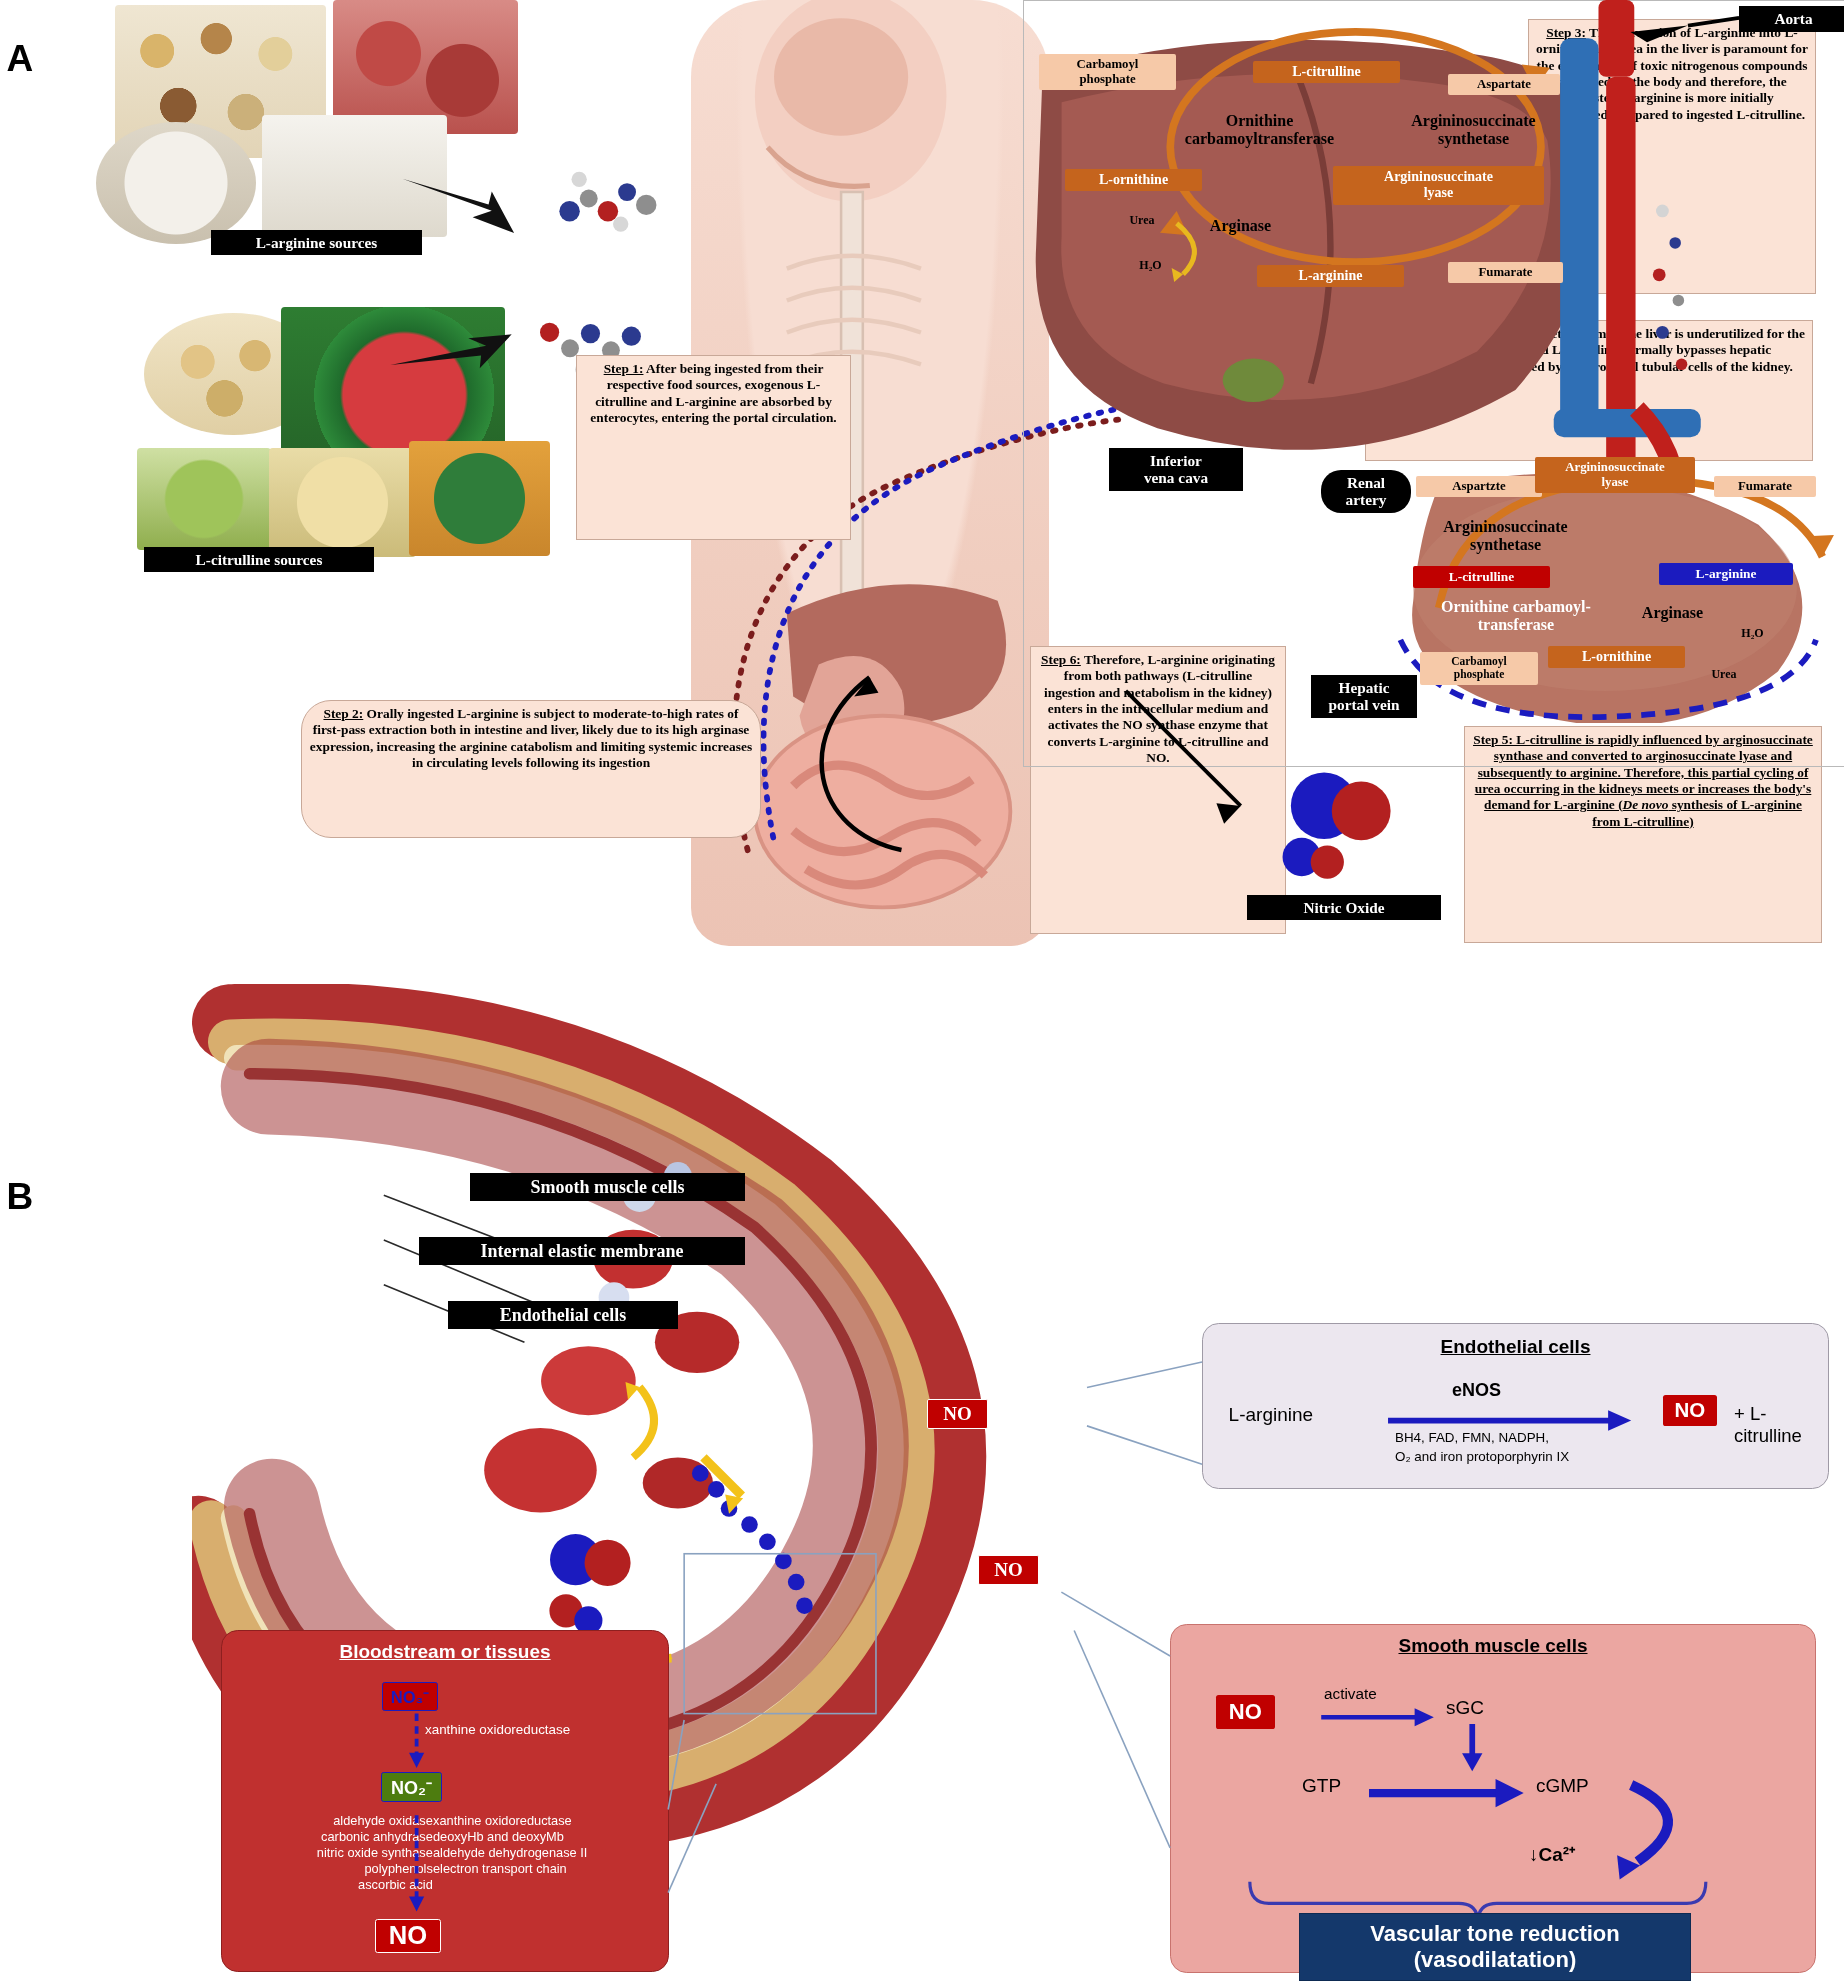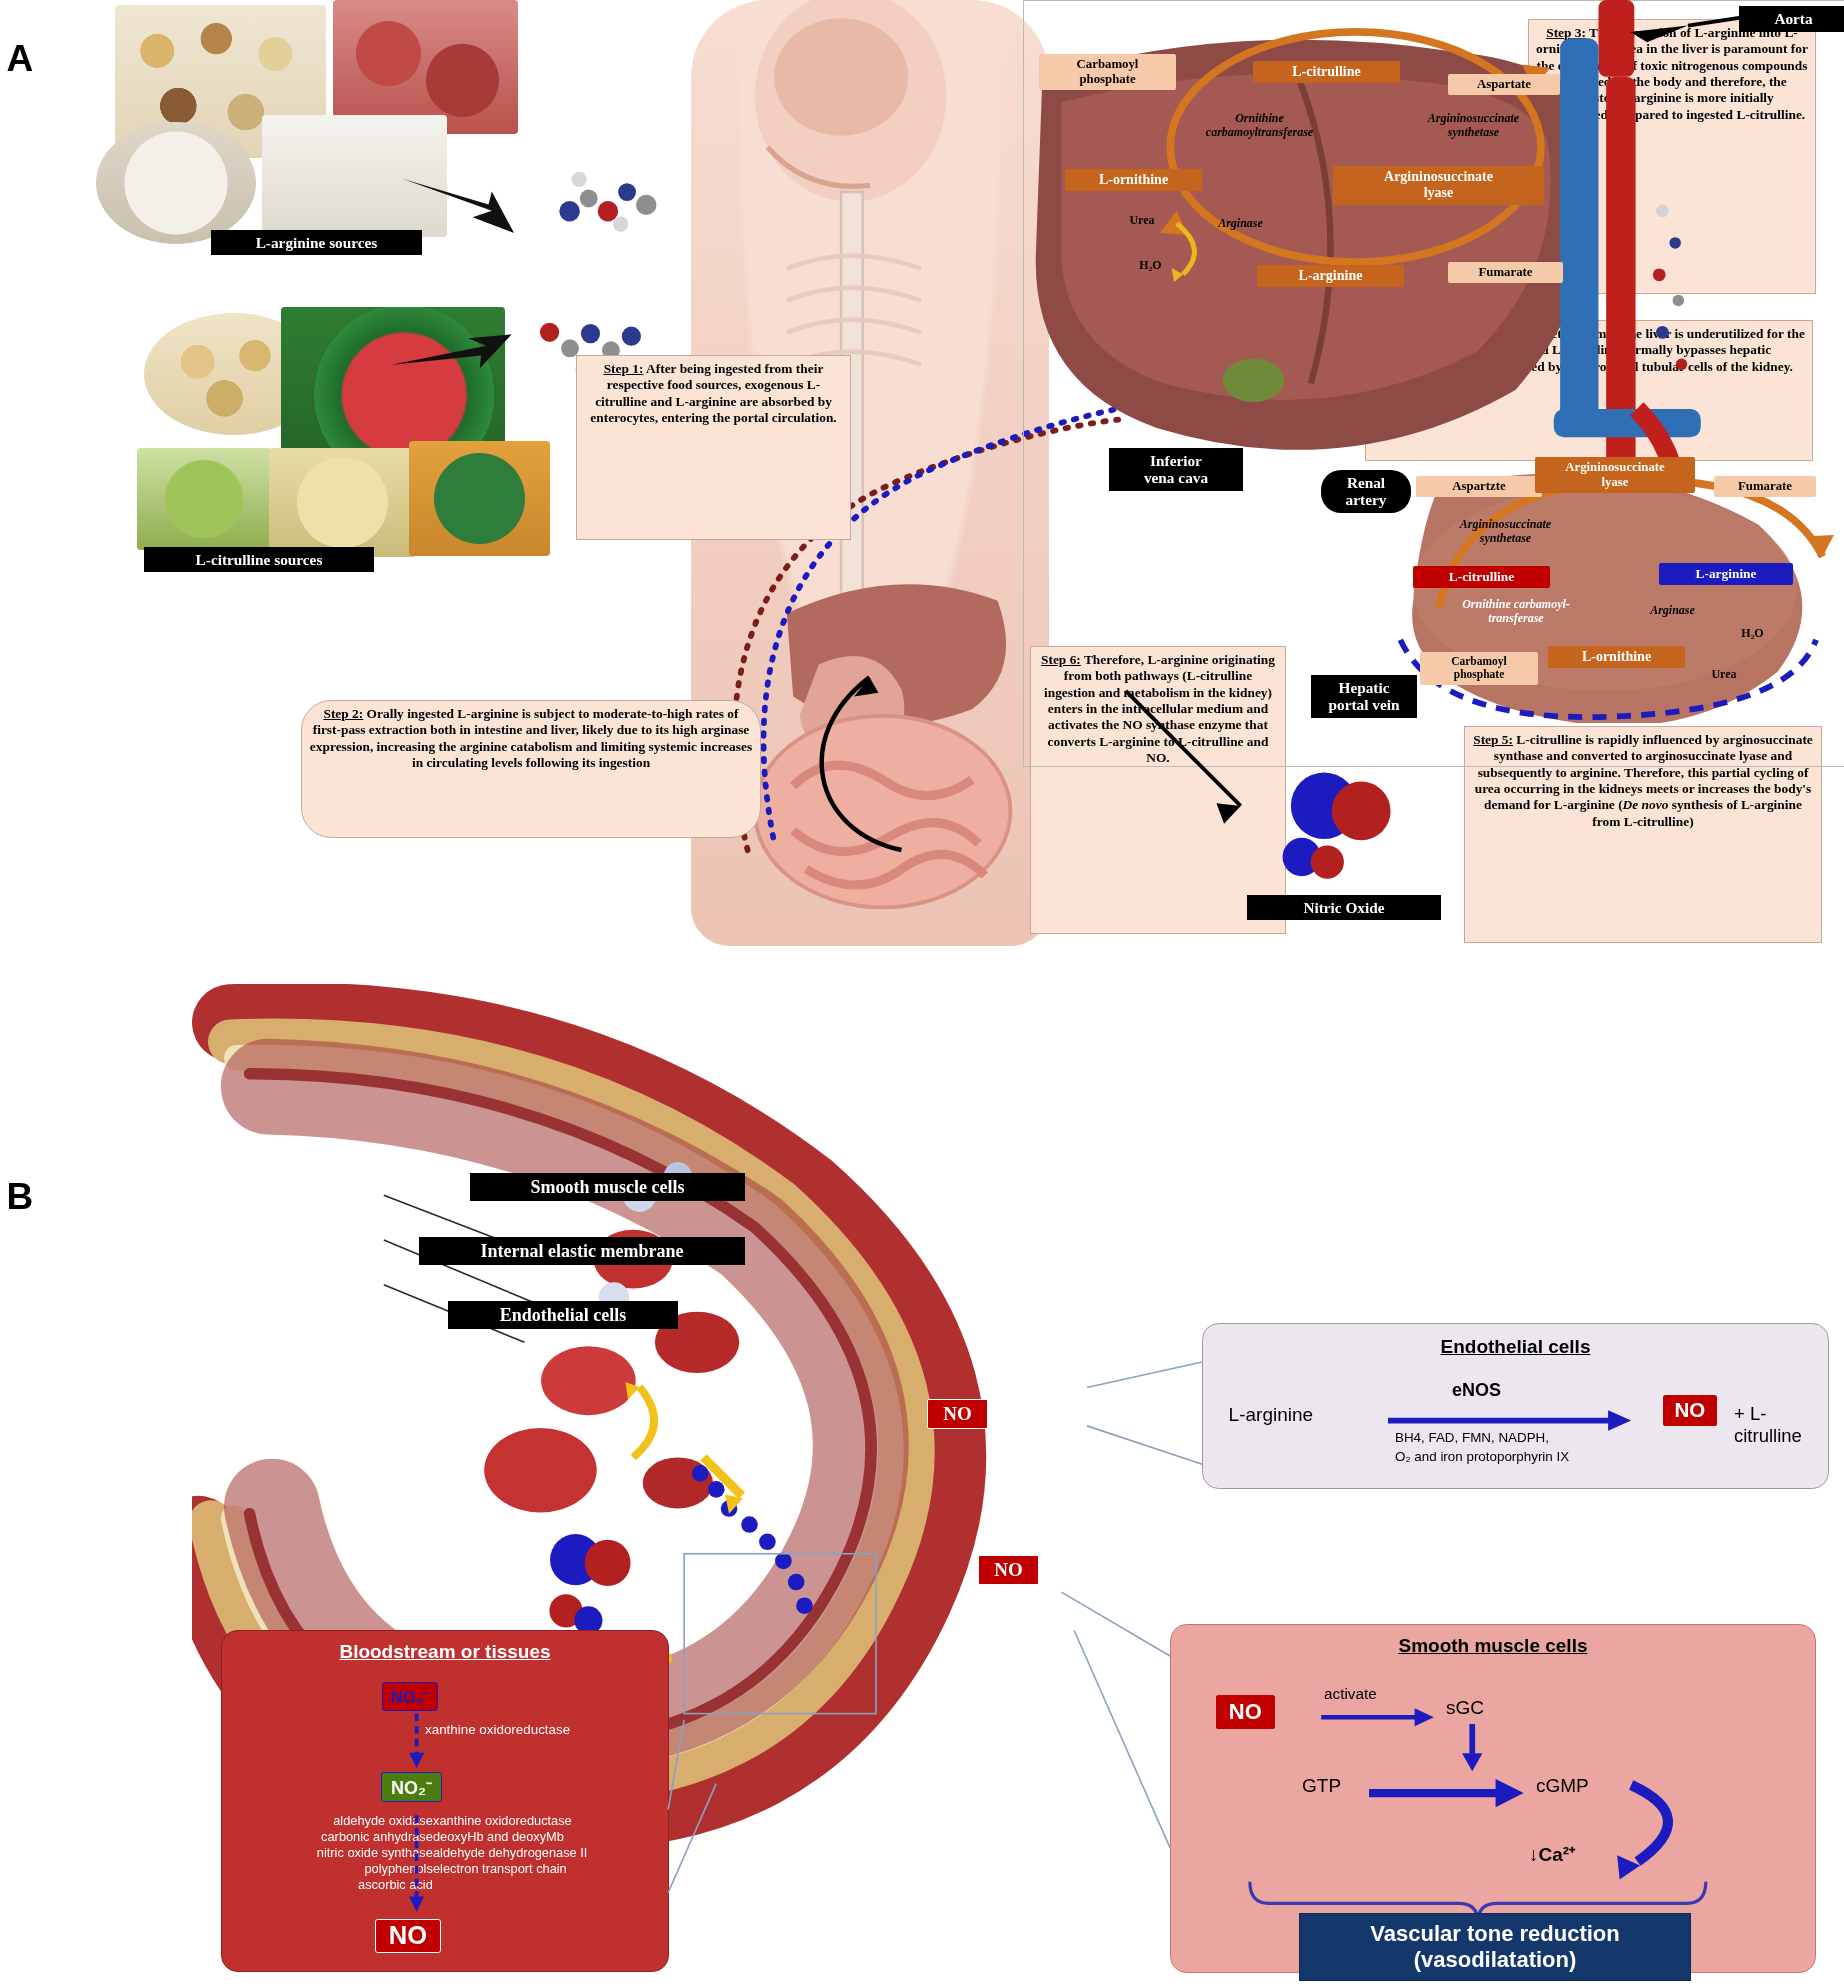--- a/index.html
+++ b/index.html
@@ -26,21 +26,21 @@
     font-weight:bold;font-size:12.8px;text-align:center;border-radius:1.9px;padding:3.2px 4.5px;box-sizing:border-box;line-height:1.15;
   }
   .redbox{
     position:absolute;background:#c00000;color:#fff;font-family:"Liberation Serif",serif;
     font-weight:bold;font-size:13.4px;text-align:center;border-radius:1.9px;padding:3.2px 5.1px;box-sizing:border-box;line-height:1.15;
   }
   .bluebox{
     position:absolute;background:#1b1bbf;color:#fff;font-family:"Liberation Serif",serif;
     font-weight:bold;font-size:13.4px;text-align:center;border-radius:1.9px;padding:3.2px 5.1px;box-sizing:border-box;line-height:1.15;
   }
-  .ital{font-style:italic;position:absolute;font-family:"Liberation Serif",serif;font-weight:bold;font-size:12px;text-align:center;color:#000;line-height:1.15;}
+  .ital{position:absolute;font-family:"Liberation Serif",serif;font-weight:bold;font-size:16px;text-align:center;color:#000;line-height:1.15;}
   .plainlab{position:absolute;font-family:"Liberation Serif",serif;font-weight:bold;font-size:12px;color:#000;text-align:center;line-height:1.15;}
   
   #panelA{position:absolute;left:0;top:0;width:1844px;height:978px;}
   .photo{position:absolute;border-radius:3.8px;overflow:hidden;}
   .torso{
     position:absolute;background:#f6d9cf;border-radius:46% 46% 35% 35%/40% 40% 60% 60%;
   }
   
   #panelB{position:absolute;left:0;top:978px;width:1844px;height:1007px;}
   .roundcard{
@@ -178,21 +178,21 @@
   </div>
 
   <div class="stepbox" style="left:1528px;top:19px;width:288px;height:275px;">
     <u>Step 3:</u><span> The conversion of L-arginine into L-ornithine and urea in the liver is paramount for the elimination of toxic nitrogenous compounds produced by the body and therefore, the ingested L-arginine is more initially metabolized compared to ingested L-citrulline.</span>
   </div>
 
   <div class="stepbox" style="left:1365px;top:320px;width:448px;height:141px;">
     <u>Step 4:</u><span> Since the L-citrulline metabolism in the liver is underutilized for the urea cycle, most ingested L-citrulline normally bypasses hepatic metabolism and is absorbed by the proximal tubular cells of the kidney.</span>
   </div>
 
-  <div class="stepbox" style="left:1464px;top:726px;width:358px;height:217px;">
+  <div class="stepbox" style="left:1464px;top:726px;width:358px;height:217px;text-decoration:underline;">
     <u>Step 5:</u><span> L-citrulline is rapidly influenced by arginosuccinate synthase and converted to arginosuccinate lyase and subsequently to arginine. Therefore, this partial cycling of urea occurring in the kidneys meets or increases the body's demand for L-arginine (</span><i>De novo</i><span> synthesis of L-arginine from L-citrulline)</span>
   </div>
 
   <div style="position:absolute;left:1023px;top:0px;width:825px;height:767px;border:0.6px solid #b9b9b9;box-sizing:border-box;"></div>
 
   <svg style="position:absolute;left:1023px;top:0px;width:825px;height:767px" viewBox="0 0 1290 1200" width="825" height="767">
 
     <path d="M30,120 q300,-90 640,-40 q190,20 220,110 q40,240 -120,420 q-260,150 -560,60 q-200,-70 -190,-280 Z" fill="#8e4b45"></path>
     <path d="M60,160 q280,-70 580,-30 q150,20 180,90 q30,190 -110,330 q-230,120 -490,50 q-170,-60 -160,-230 Z" fill="#a45a52"></path>
     <path d="M430,120 q90,230 20,480" stroke="#7a3d38" stroke-width="10" fill="none"></path>

